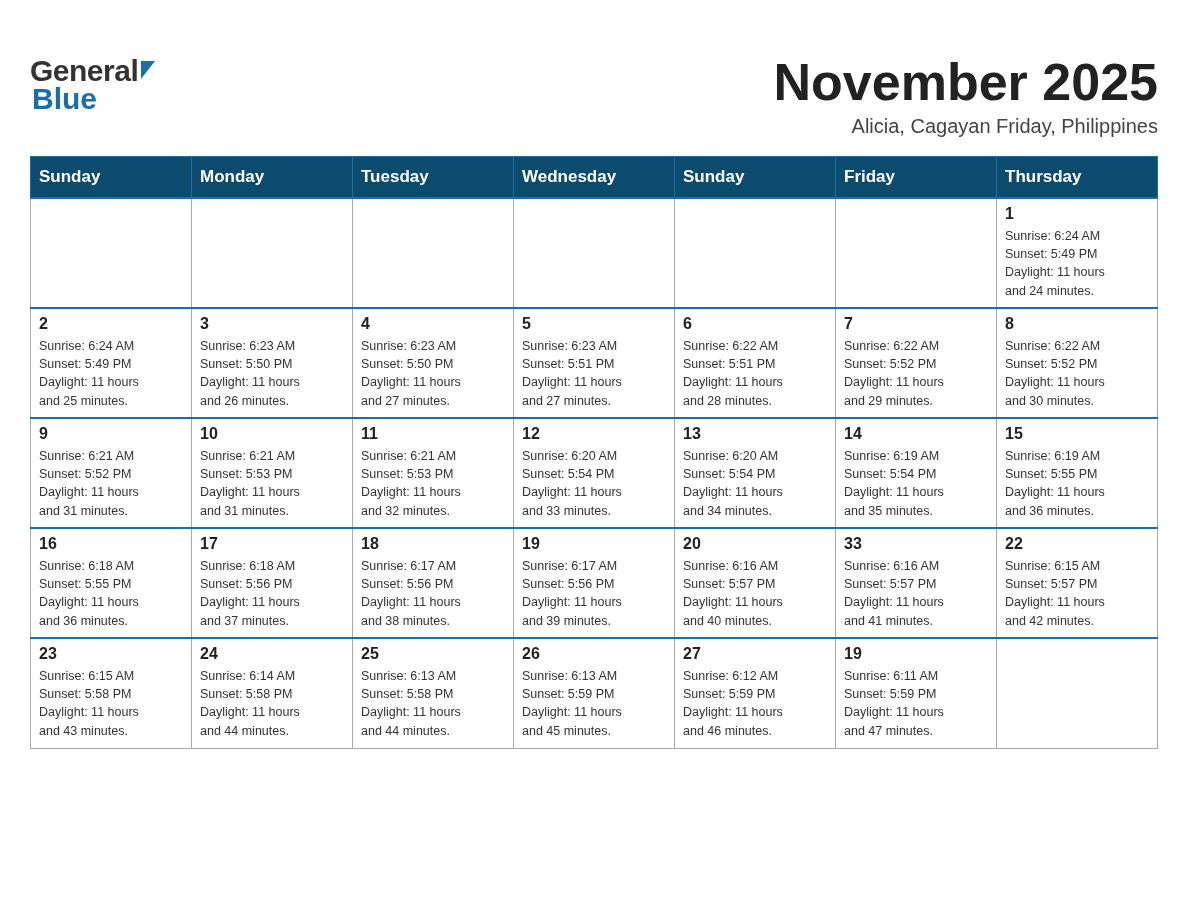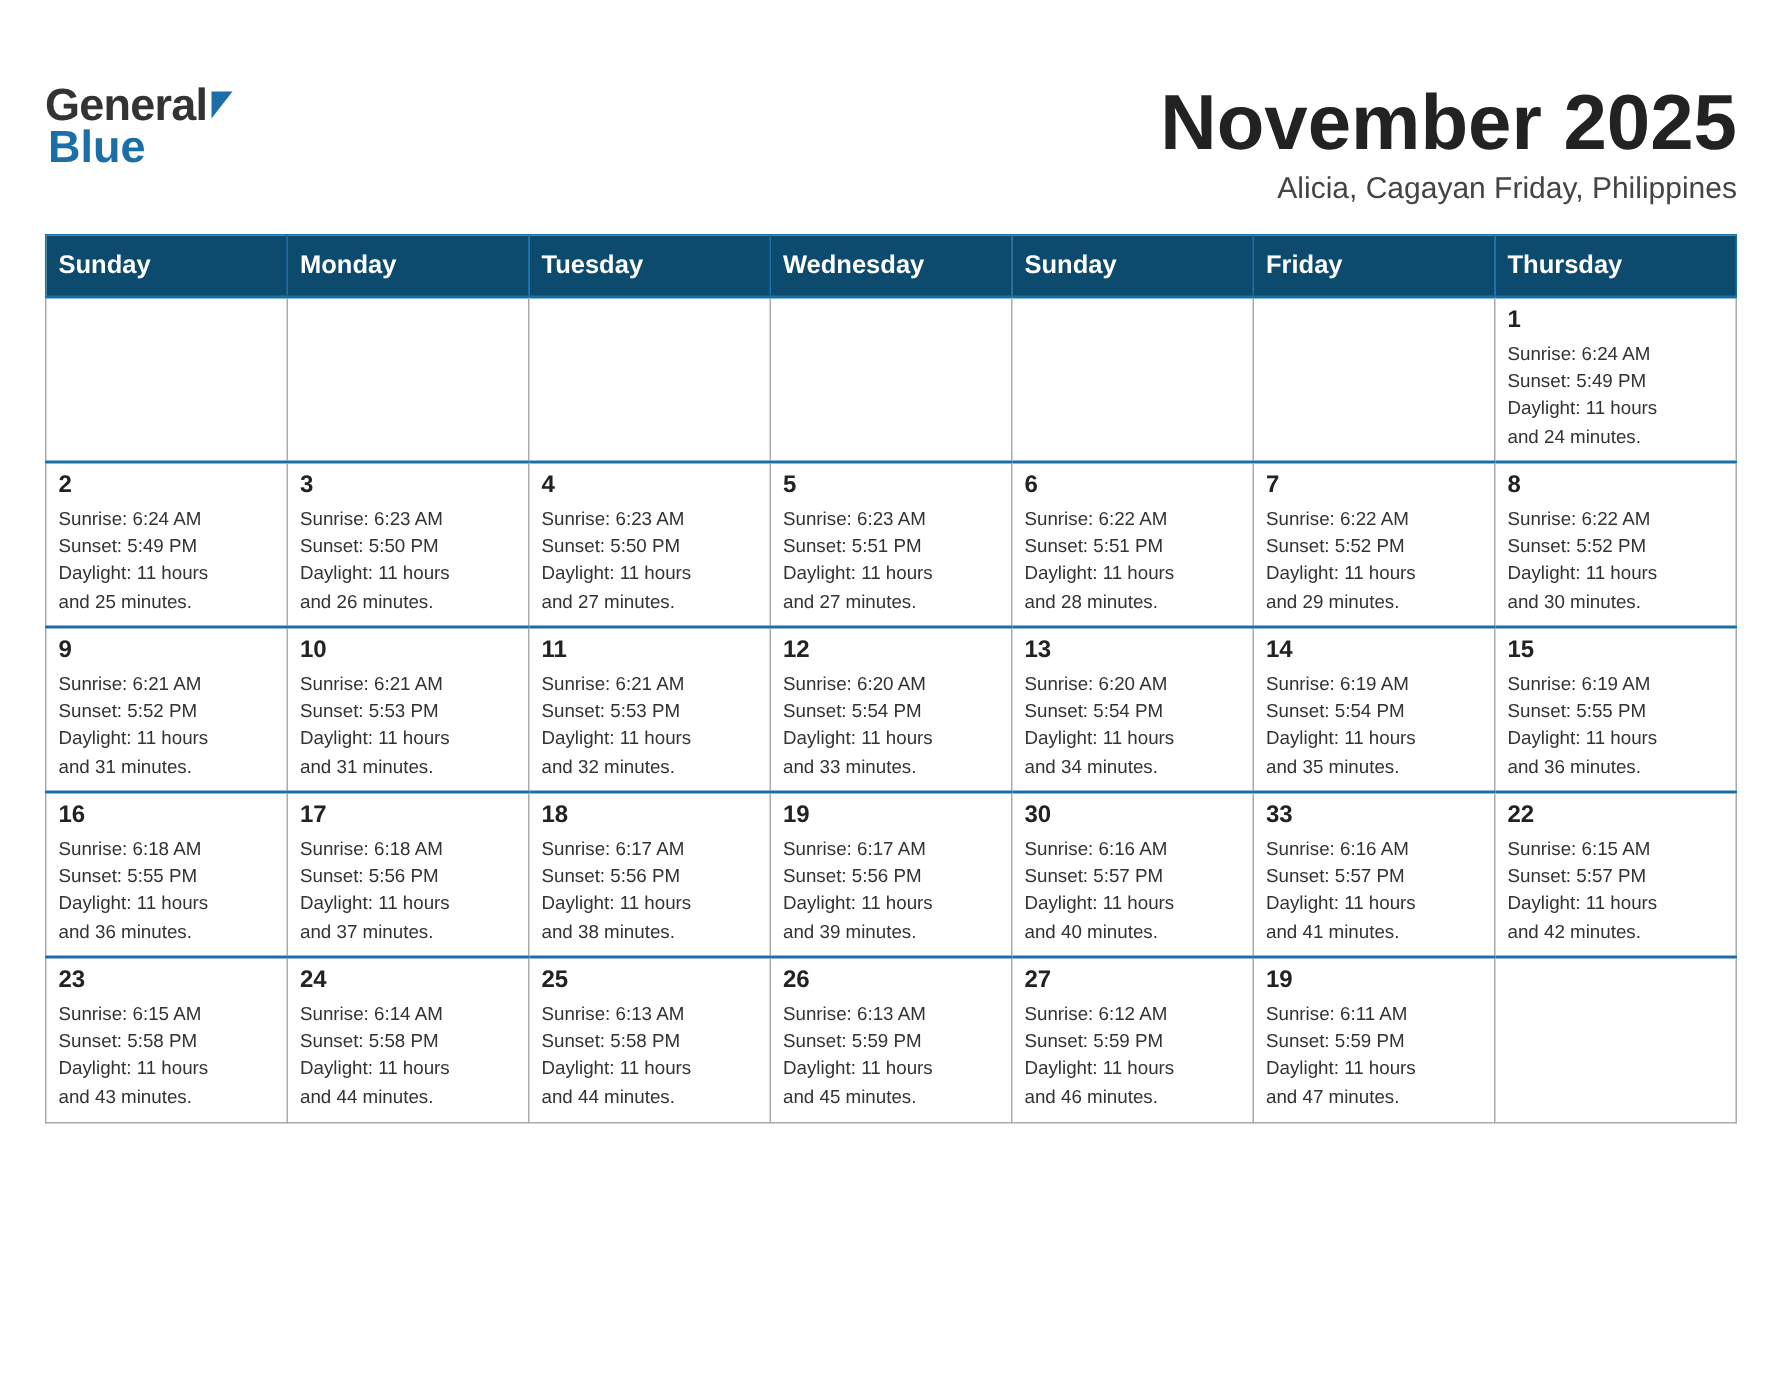--- a/index.html
+++ b/index.html
@@ -221,21 +221,21 @@
         </td>
         <td>
           <span class="day-num">18</span>
           <div class="day-info">Sunrise: 6:17 AM<br>Sunset: 5:56 PM<br>Daylight: 11 hours<br>and 38 minutes.</div>
         </td>
         <td>
           <span class="day-num">19</span>
           <div class="day-info">Sunrise: 6:17 AM<br>Sunset: 5:56 PM<br>Daylight: 11 hours<br>and 39 minutes.</div>
         </td>
         <td>
-          <span class="day-num">30</span>
+          <span class="day-num">20</span>
           <div class="day-info">Sunrise: 6:16 AM<br>Sunset: 5:57 PM<br>Daylight: 11 hours<br>and 40 minutes.</div>
         </td>
         <td>
           <span class="day-num">33</span>
           <div class="day-info">Sunrise: 6:16 AM<br>Sunset: 5:57 PM<br>Daylight: 11 hours<br>and 41 minutes.</div>
         </td>
         <td>
           <span class="day-num">22</span>
           <div class="day-info">Sunrise: 6:15 AM<br>Sunset: 5:57 PM<br>Daylight: 11 hours<br>and 42 minutes.</div>
         </td>

